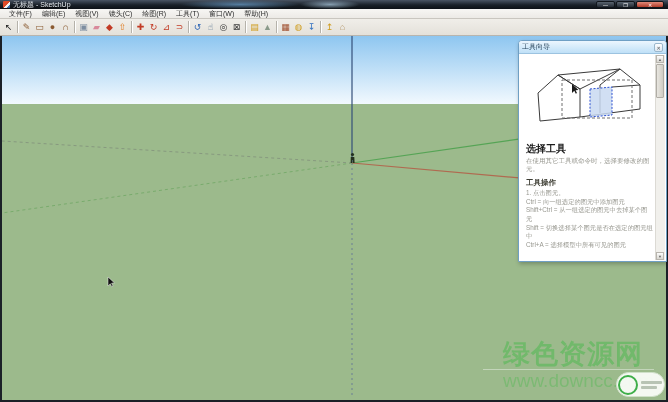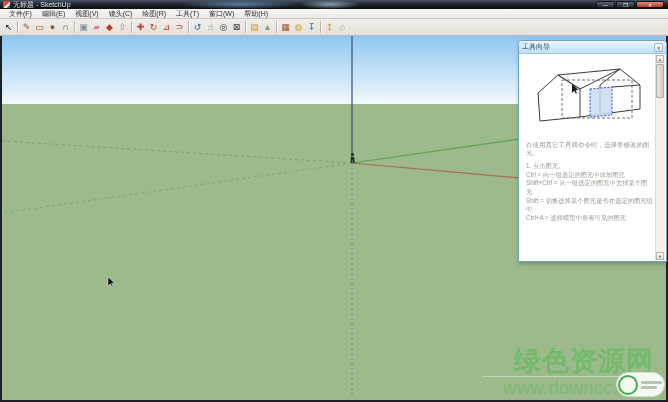--- a/index.html
+++ b/index.html
@@ -73,21 +73,21 @@
   .ps-btn{position:absolute;left:0;width:8px;height:8px;font-size:4px;line-height:8px;text-align:center;color:#666;
     background:linear-gradient(180deg,#fdfdfd,#d8d6d0);border:1px solid #b8b5ae;box-sizing:border-box;}
   .ps-up{top:0}.ps-down{bottom:0}
   .ps-thumb{position:absolute;left:0;top:9px;width:8px;height:34px;background:linear-gradient(90deg,#e8e6e0,#cfccc4);border:1px solid #b0ada6;box-sizing:border-box;border-radius:1px;}
   .house-pic{width:100%;height:84px;display:flex;align-items:center;justify-content:center;}
   .p-h1{font-size:10px;font-weight:bold;color:#1c1c1c;margin:1px 0 1px 0;}
   .p-desc{font-size:6.5px;color:#97978f;line-height:1.3;margin:0 0 4px 0;}
   .p-h2{font-size:7.5px;font-weight:bold;color:#3c3c32;margin:4px 0 1px 0;}
   .p-line{font-size:6.3px;color:#97978f;line-height:1.38;margin:0;}
   
-  .watermark{position:absolute;right:14px;bottom:5px;z-index:8;text-align:right;pointer-events:none;}
+  .watermark{position:absolute;right:14px;bottom:12px;z-index:8;text-align:left;pointer-events:none;}
   .wm1{font-size:27px;font-weight:bold;color:var(--watermark,#57b957);opacity:.62;letter-spacing:1px;line-height:1;}
   .wm-rule{height:1px;background:rgba(255,255,255,.4);margin:1px 0 1px -20px;}
   .wm2{font-size:19px;color:var(--watermark,#57b957);opacity:.45;line-height:1;}
   .badge{position:absolute;right:3px;bottom:5px;width:49px;height:25px;z-index:9;
     background:rgba(252,253,250,.92);border-radius:13px;border:1px solid #cfe0c8;
     display:flex;align-items:center;padding:1px;box-sizing:border-box;}
   .badge-circle{width:20px;height:20px;border-radius:50%;border:2px solid #3fae49;box-sizing:border-box;
     background:radial-gradient(circle at 35% 30%,#eafbе8,#cdeccb);flex:0 0 auto;}
   .badge-lines{flex:1;padding-left:2px;}
   .badge-line{height:3px;background:#b8c4b4;border-radius:1px;margin:2px 1px;}
@@ -207,21 +207,23 @@
           <path d="M12 62 L12 62"></path>
         </g>
 
         <polygon points="62,30 84,28 84,56 62,58" fill="#c9d9f1" fill-opacity="0.85" stroke="#2a4fd0" stroke-width="1" stroke-dasharray="2,1.5"></polygon>
 
         <rect x="34" y="21" width="70" height="38" fill="none" stroke="#6f6f6f" stroke-width="1" stroke-dasharray="3,2"></rect>
 
         <path d="M44 25 L44 34 L46.3 31.8 L47.8 34.8 L49 34.1 L47.6 31.2 L50.5 30.9 Z" fill="#1a1a1a"></path>
       </svg>
     </div>
+    <div class="p-h1">选择工具</div>
     <p class="p-desc">在使用其它工具或命令时，选择要修改的图元。</p>
+    <div class="p-h2">工具操作</div>
     <p class="p-line">1.  点击图元。</p>
     <p class="p-line">Ctrl = 向一组选定的图元中添加图元</p>
     <p class="p-line">Shift+Ctrl = 从一组选定的图元中去掉某个图元</p>
     <p class="p-line">Shift = 切换选择某个图元是否在选定的图元组中</p>
     <p class="p-line">Ctrl+A = 选择模型中所有可见的图元</p>
 
   </div>
   <div class="panel-scroll">
     <div class="ps-btn ps-up">▲</div>
     <div class="ps-thumb"></div>

